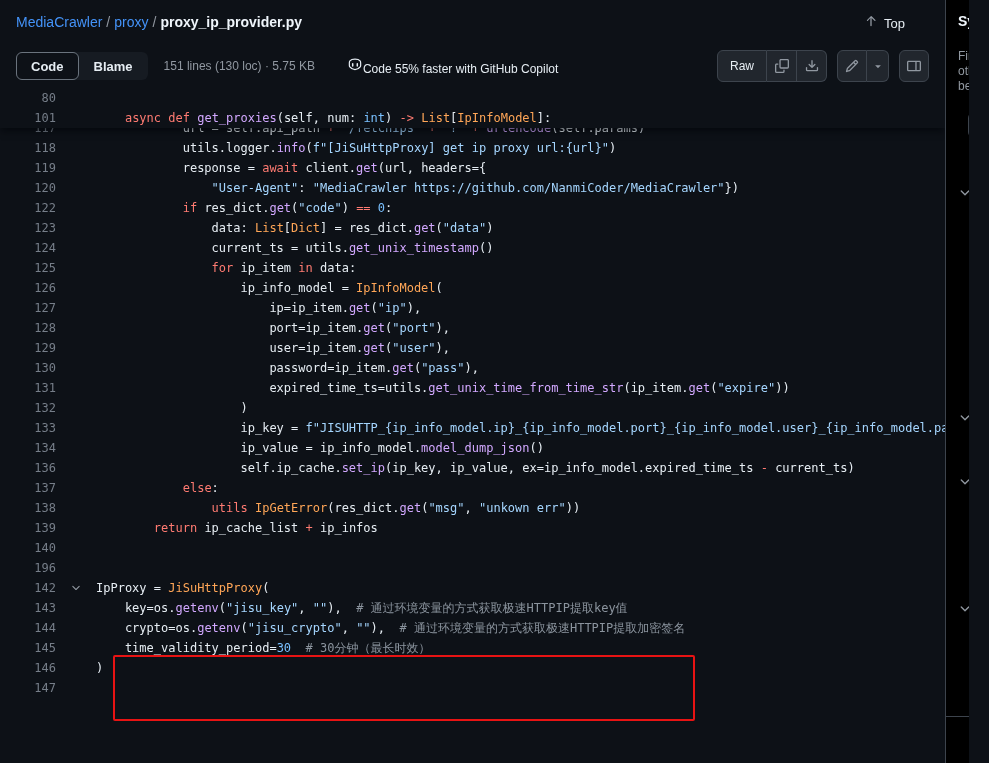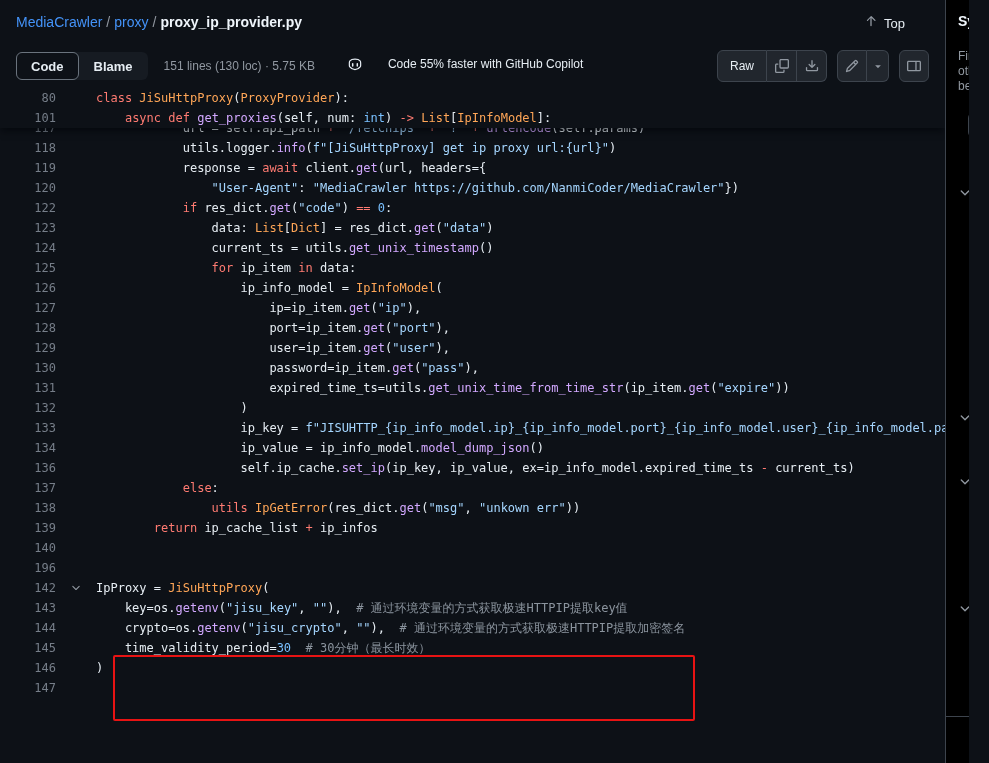--- a/index.html
+++ b/index.html
@@ -19,21 +19,21 @@
   .crumb-file { font-weight:600; color:#f0f6fc; margin-left:2px; }
   .top-link { margin-left:auto; margin-right:24px; display:flex; align-items:flex-end; gap:6px; font-size:13px; color:#e6edf3; cursor:pointer; }
 
   
   .toolbar { height:44px; flex:0 0 44px; display:flex; align-items:center; padding:0 16px; }
   .seg { display:flex; align-items:center; background:#161b22; border-radius:6px; }
   .seg-btn { height:28px; padding:0 14px; font:600 13px "Liberation Sans",sans-serif; color:#e6edf3;
              background:transparent; border:1px solid transparent; border-radius:6px; cursor:pointer; }
   .seg-btn.active { background:#0d1117; border-color:#6a737d; }
   .file-meta { color:#9198a1; font-size:12px; margin-left:16px; }
-  .copilot { display:flex; align-items:flex-start; gap:25px; margin-left:32px; font-size:12px; color:#e6edf3; cursor:pointer; }
+  .copilot { display:flex; align-items:flex-end; gap:0; margin-left:32px; font-size:12px; color:#e6edf3; cursor:pointer; }
   .tb-right { margin-left:auto; display:flex; align-items:center; gap:10px; }
   .btn-group { display:flex; }
   .btn { height:32px; display:flex; align-items:center; justify-content:center; padding:0 12px;
          background:#21262d; border:1px solid #3d444d; border-radius:6px;
          color:#e6edf3; font:500 12px "Liberation Sans",sans-serif; cursor:pointer; }
   .btn-group .btn { border-radius:0; }
   .btn-group .btn + .btn { border-left-width:0; }
   .btn-group .btn:first-child { border-radius:6px 0 0 6px; }
   .btn-group .btn:last-child { border-radius:0 6px 6px 0; }
   .icon-btn { width:30px; padding:0; }
@@ -305,21 +305,20 @@
           <div class="row">
             <span class="ln">147</span>
             <span class="fold"></span>
             <span class="lc"></span>
           </div>
         </div>
       <div class="sticky">
           <div class="row">
             <span class="ln">80</span>
             <span class="fold"></span>
-            <span class="lc"><span class="t-k">class</span><span class="t-p"> </span><span class="t-o">JiSuHttpProxy</span><span class="t-p">(</span><span class="t-o">ProxyProvider</span><span class="t-p">):</span></span>
           </div>
           <div class="row">
             <span class="ln">101</span>
             <span class="fold"></span>
             <span class="lc"><span class="t-p">    </span><span class="t-k">async</span><span class="t-p"> </span><span class="t-k">def</span><span class="t-p"> </span><span class="t-f">get_proxies</span><span class="t-p">(self, num: </span><span class="t-n">int</span><span class="t-p">) </span><span class="t-k">-&gt;</span><span class="t-p"> </span><span class="t-o">List</span><span class="t-p">[</span><span class="t-o">IpInfoModel</span><span class="t-p">]:</span></span>
           </div>
         </div>
       <div class="red-box" style="top: 567px; height: 66px;"></div>
     </div>
   </div>

